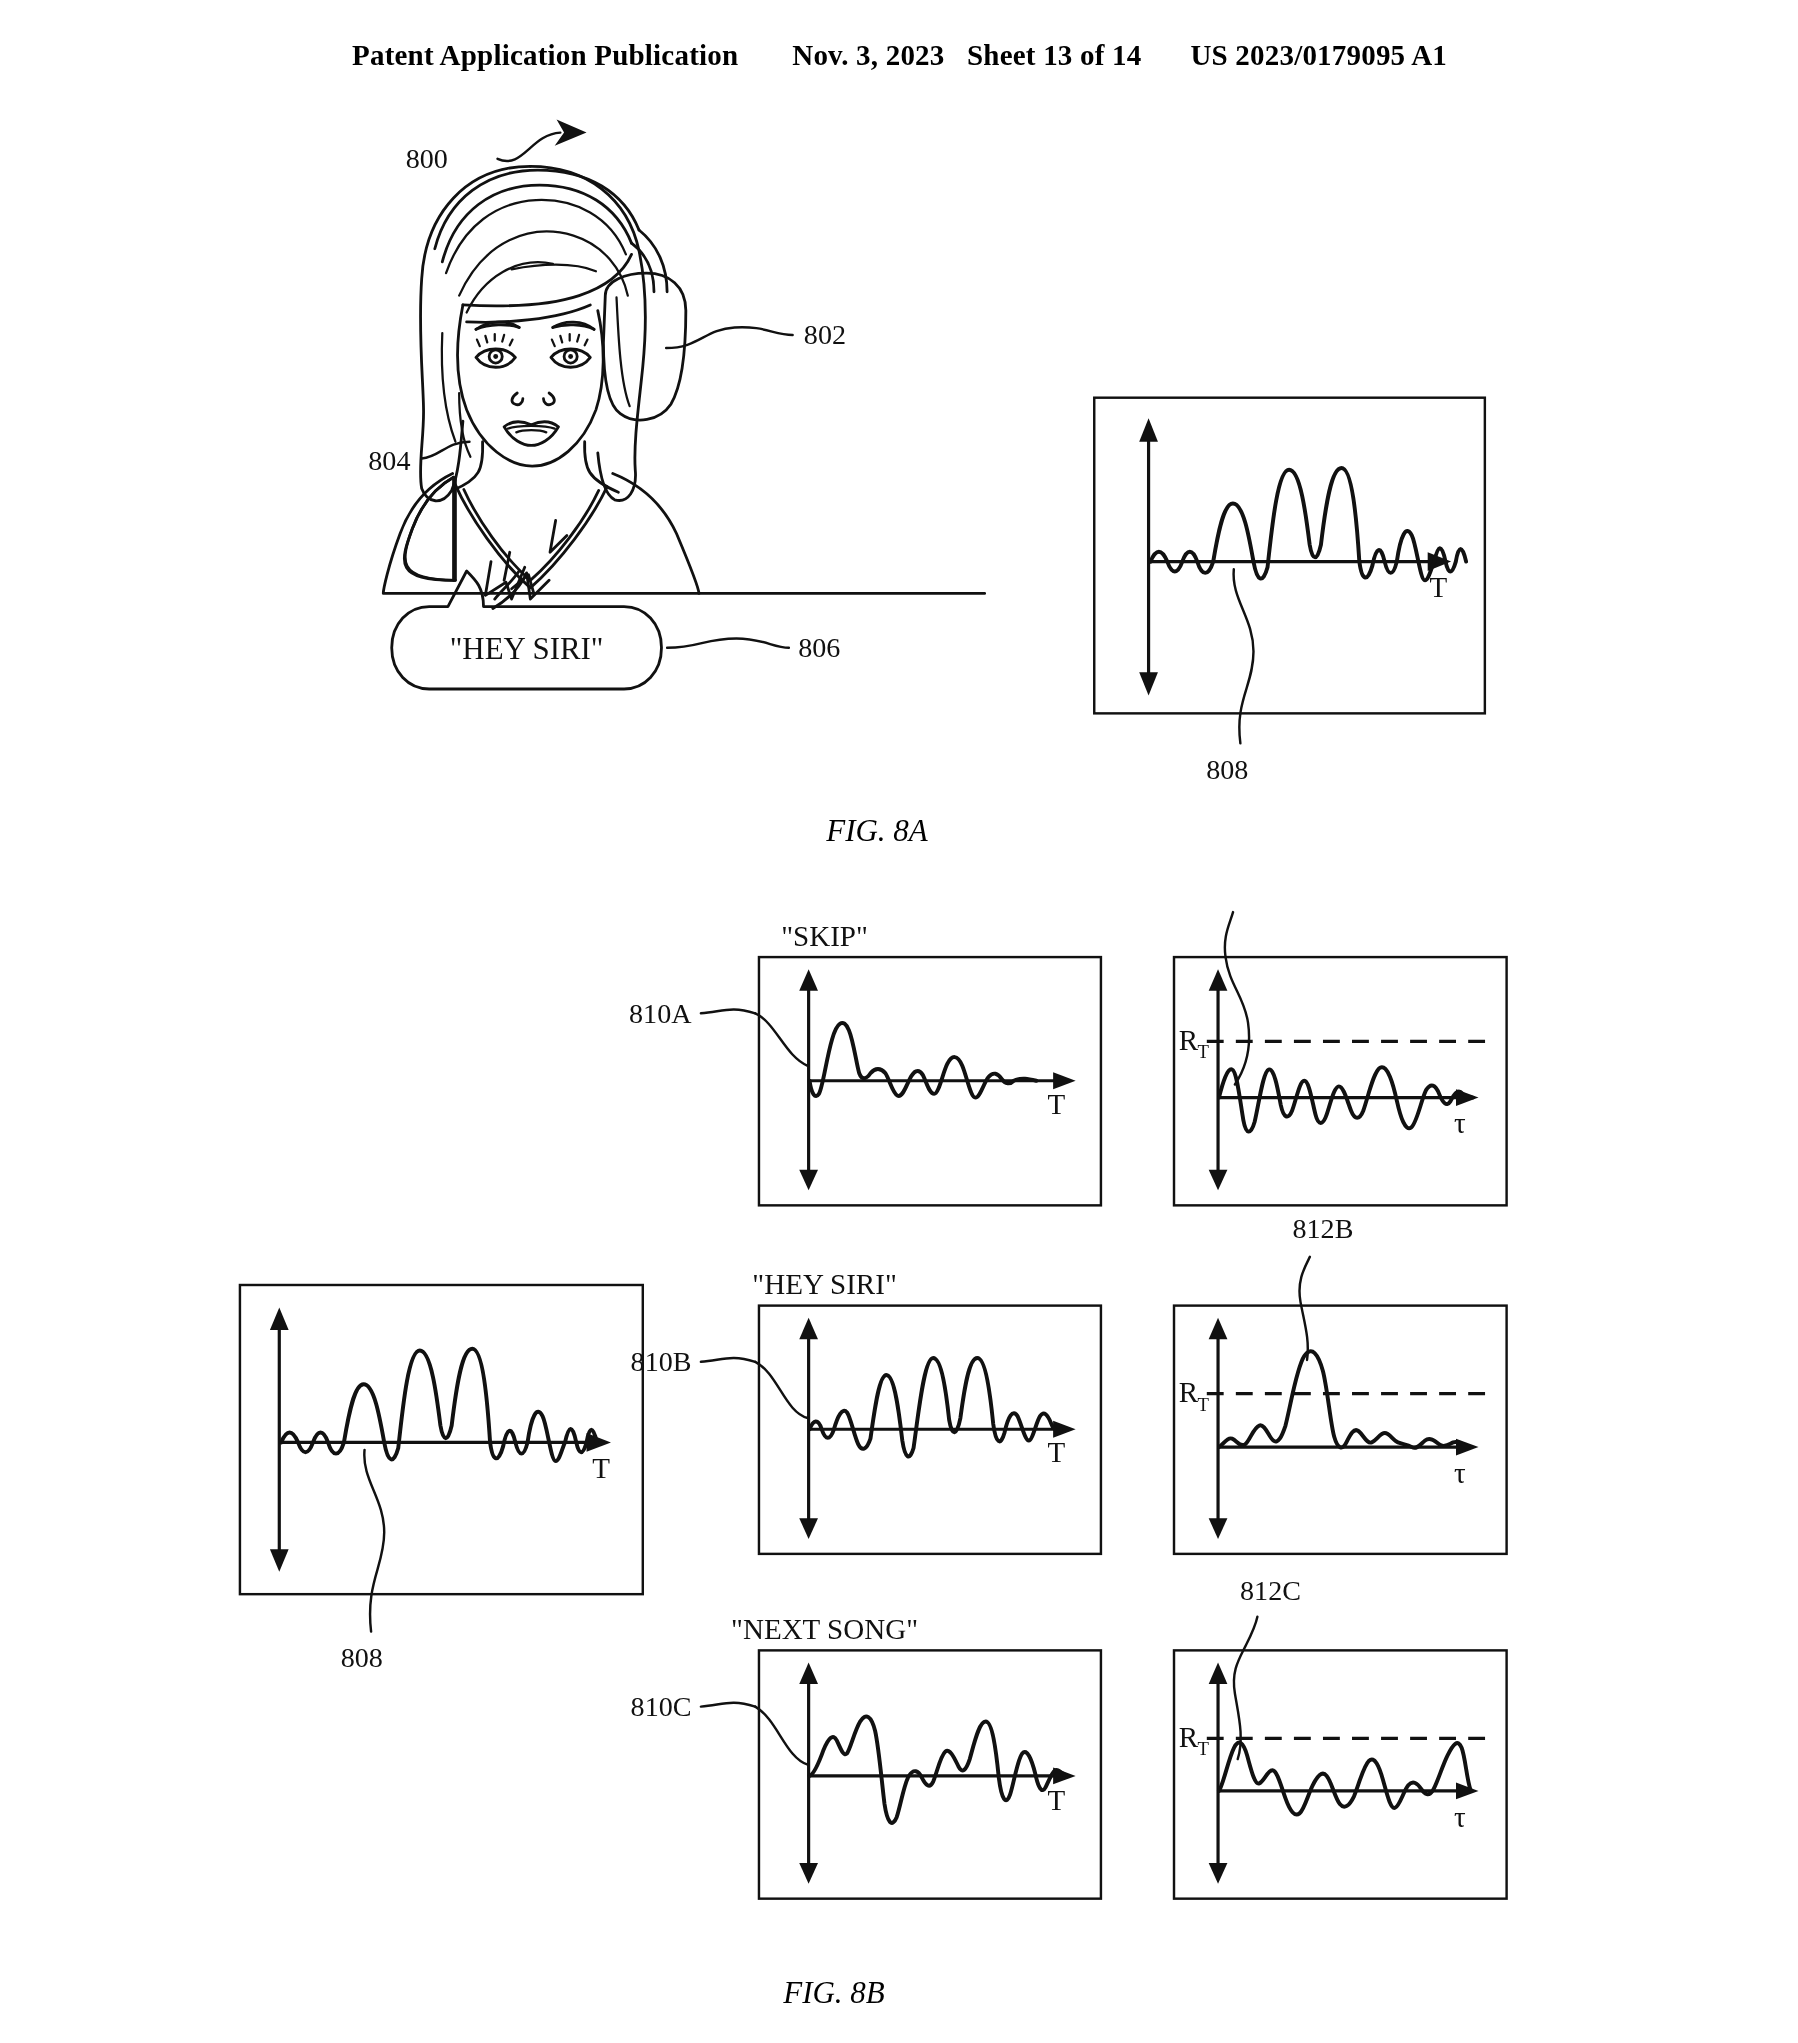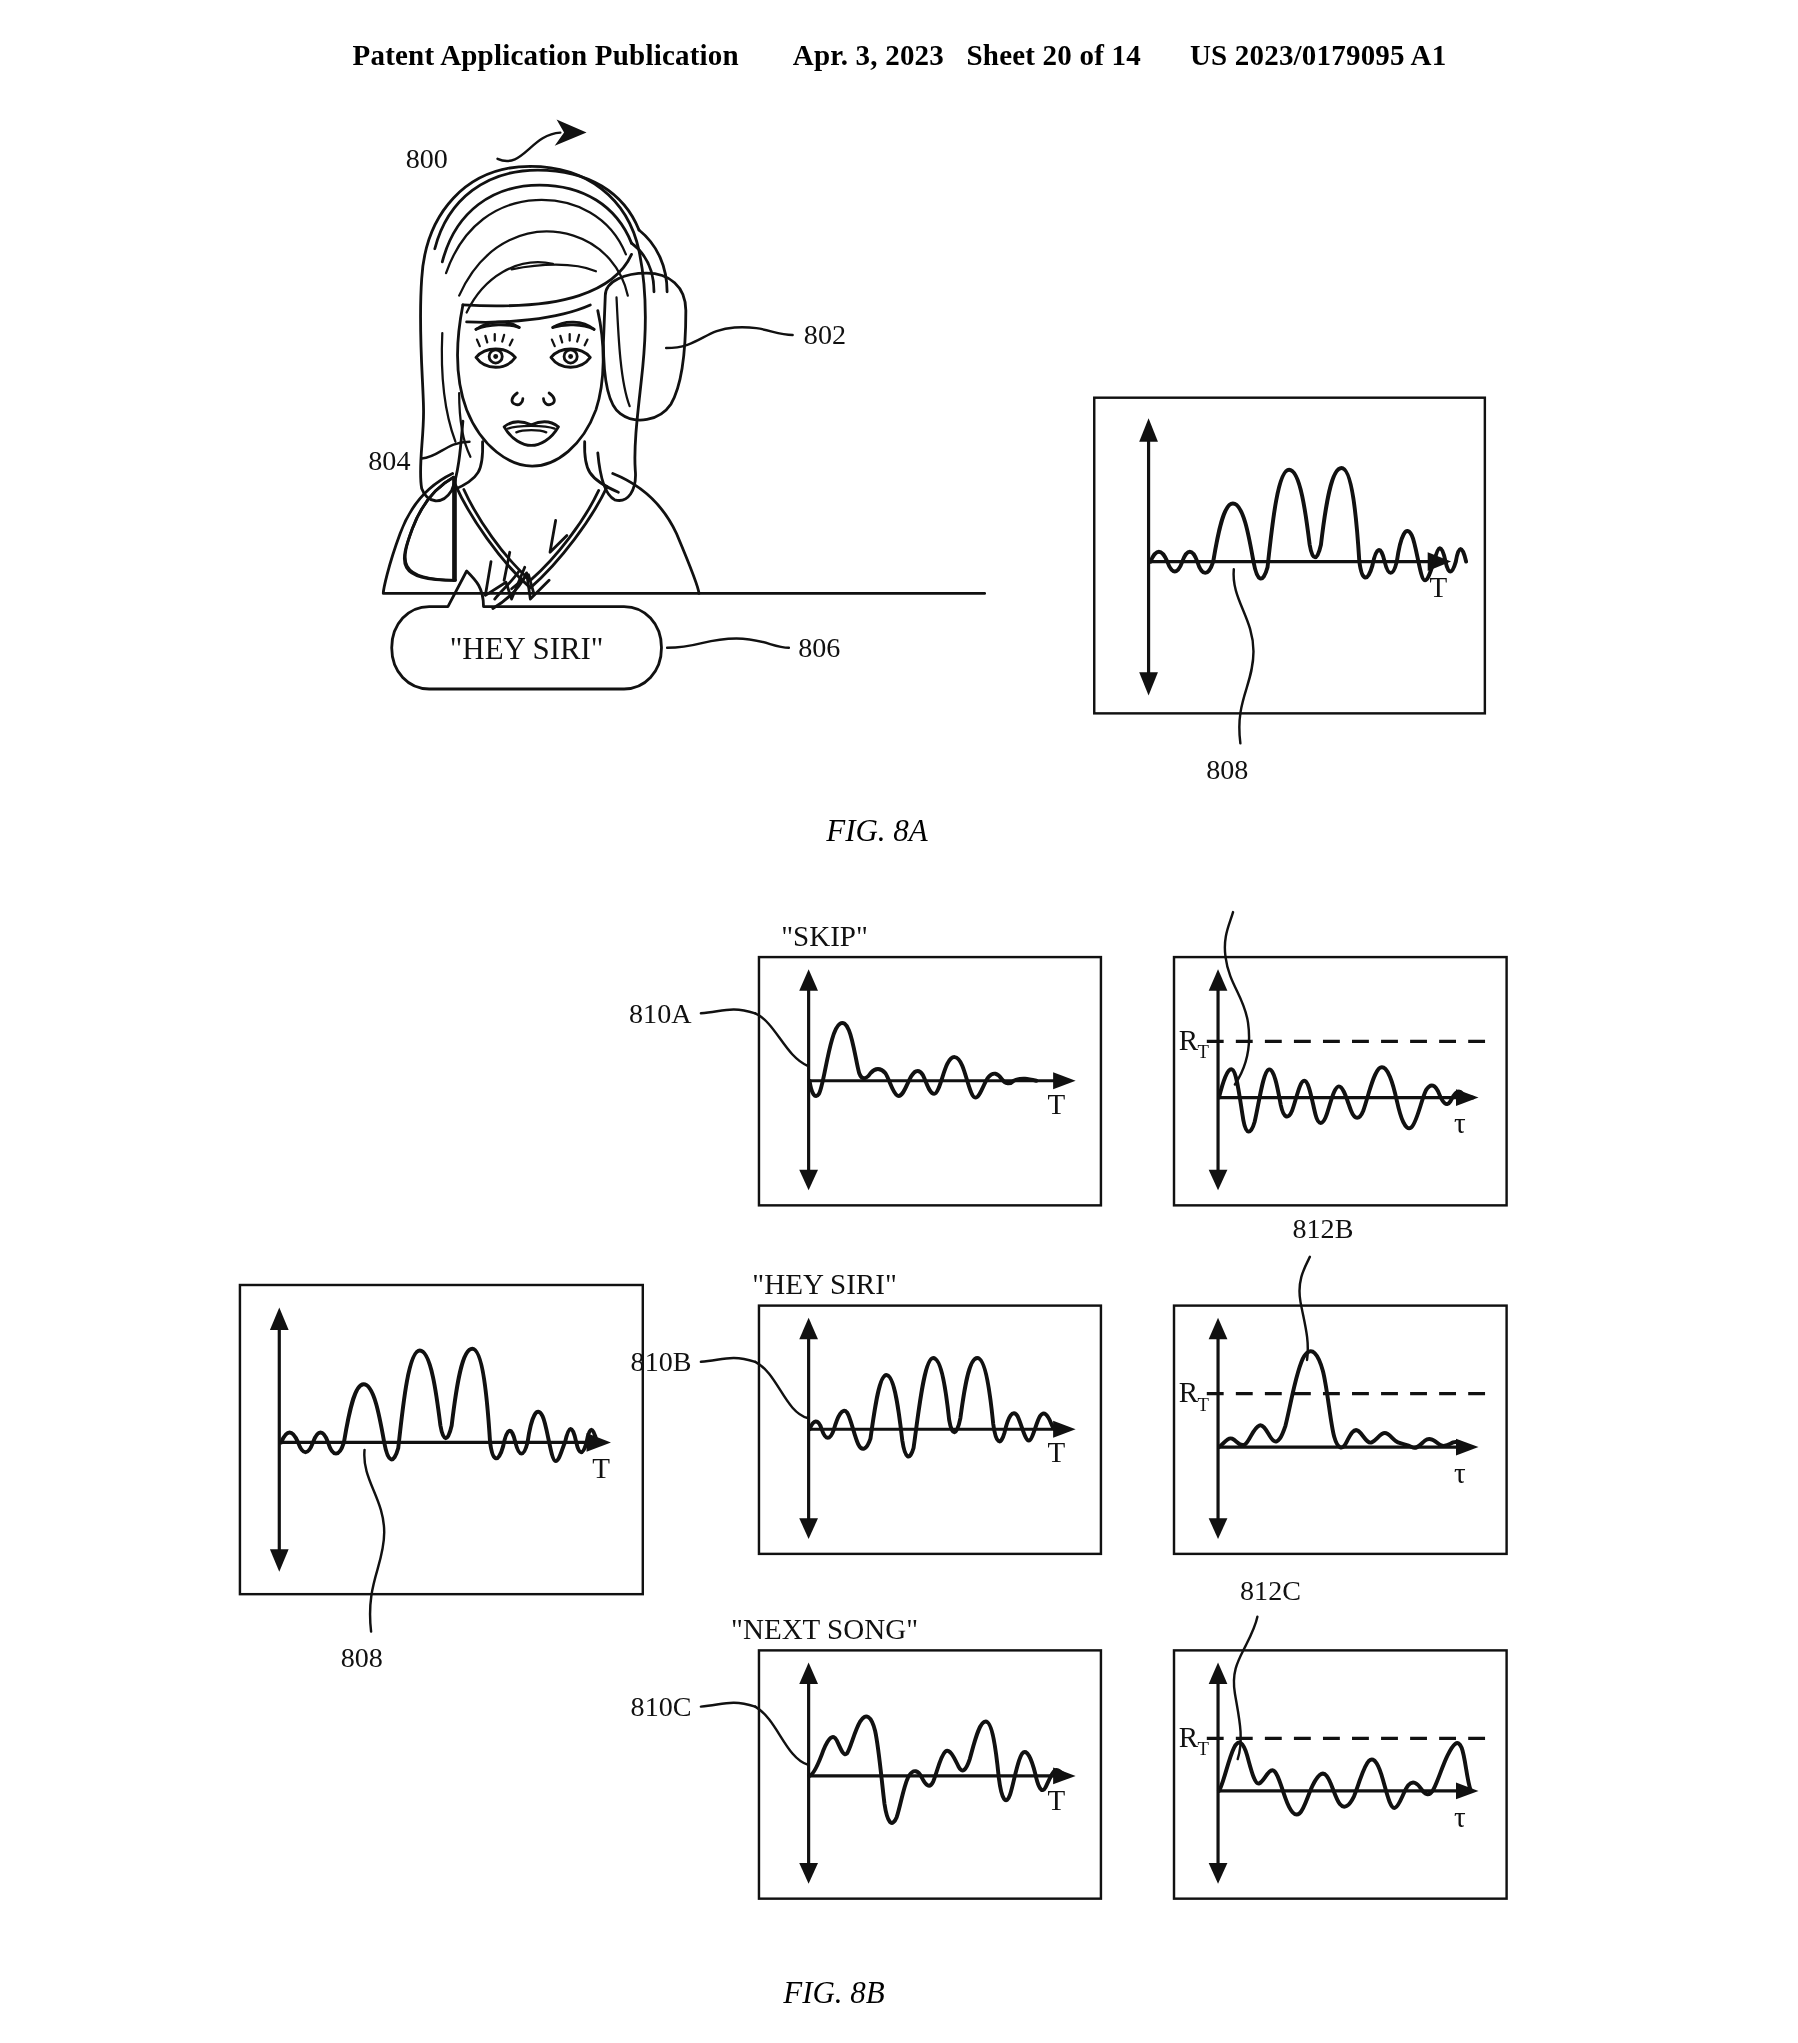--- a/index.html
+++ b/index.html
@@ -49,23 +49,23 @@
   .panel-title{font-family:"Liberation Serif",serif;font-size:31px;fill:#111;text-anchor:middle;}
   .bubble-txt{font-family:"Liberation Serif",serif;font-size:33px;fill:#111;text-anchor:middle;}
   .filled{fill:#111;stroke:none;}
 </style>
 </head>
 <body>
 
 <div id="page-header">
   <span class="seg">Patent Application Publication</span>
   <span class="gap-a"></span>
-  <span class="seg">Apr. 3, 2023</span>
+  <span class="seg">Nov. 3, 2023</span>
   <span class="gap-b"></span>
-  <span class="seg">Sheet 20 of 14</span>
+  <span class="seg">Sheet 13 of 14</span>
   <span class="gap-c"></span>
   <span class="seg">US 2023/0179095 A1</span>
 </div>
 
 <div id="fig8a-wrap">
 <svg class="fig-canvas" width="1799" height="740" viewBox="0 0 1920 790">
 
   <g>
     <path class="leader" d="M485 50 C 512 62, 520 24, 552 22"></path>
     <polygon class="filled" points="548,8 580,22 546,36 556,22"></polygon>

